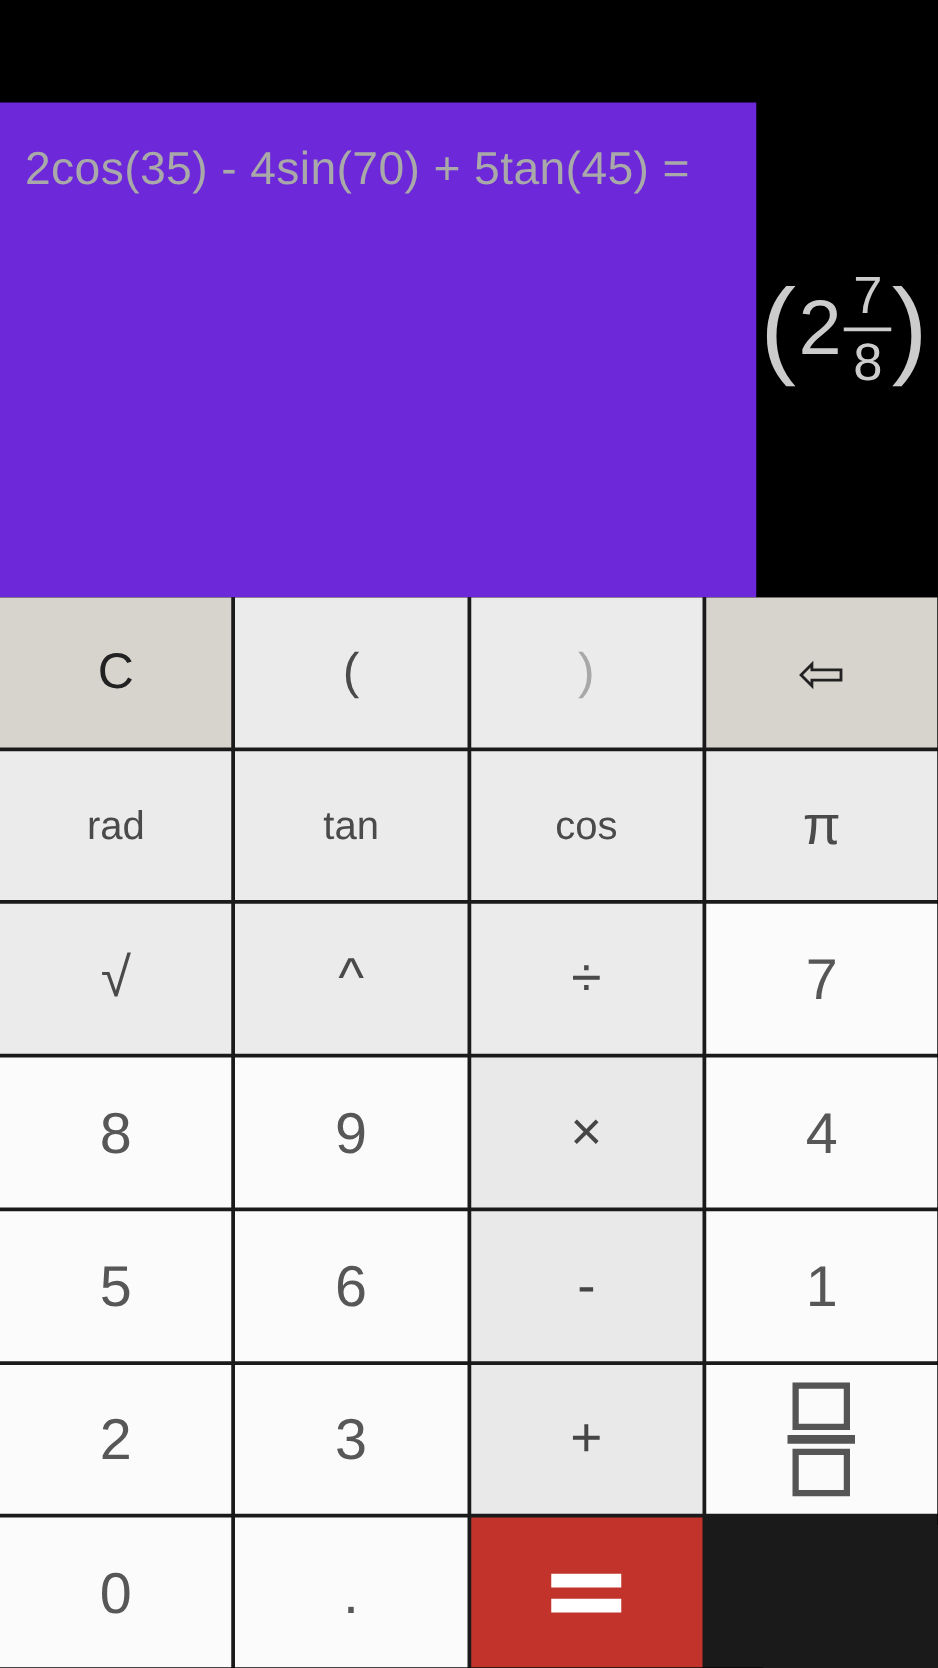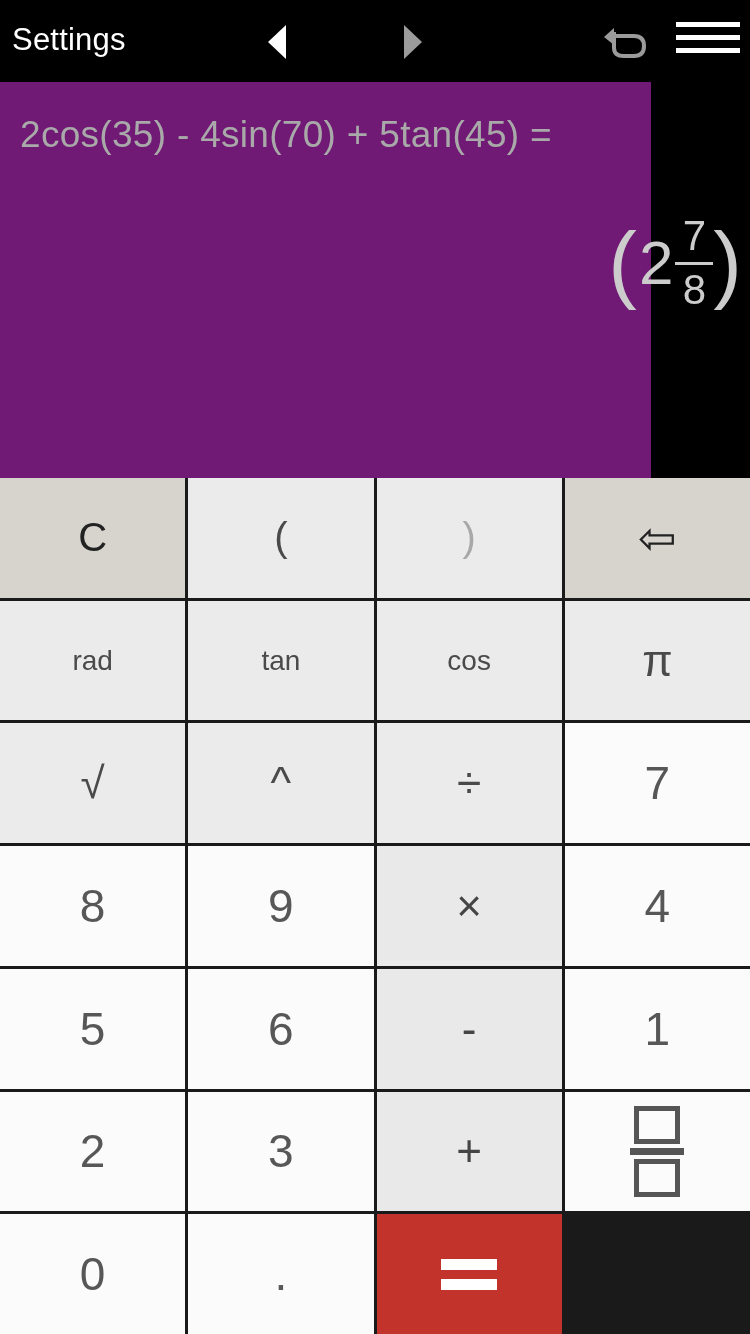--- a/index.html
+++ b/index.html
@@ -40,22 +40,22 @@
   .menu-btn {
     position:absolute; left:676px; top:22px; width:64px; height:38px;
   }
   .menu-bar {
     width:64px; height:5px; background:#ffffff; margin-bottom:8px;
   }
   .menu-bar:last-child { margin-bottom:0; }
 
   
   .display {
-    position:absolute; top:82px; left:0; width:651px; height:396px;
-    background:#701a75;
+    position:absolute; top:82px; left:0; width:605px; height:396px;
+    background:#6d28d9;
   }
   .expression {
     position:absolute; left:20px; top:32px;
     color:#a9a9a9; font-size:37px; letter-spacing:0.3px;
     white-space:nowrap;
   }
   .result-row {
     position:absolute; left:0; top:120px; width:750px; height:130px;
   }
   .result-main {
@@ -94,64 +94,41 @@
     user-select:none;
     overflow:hidden;
   }
   .key.func      { background:#d6d4cc; color:#222222; }
   .key.light     { background:#ebebeb; color:#4a4a4a; }
   .key.digit     { background:#fbfbfb; color:#575757; font-size:46px; }
   .key.op        { background:#e9e9e9; color:#454545; font-size:44px; }
   .key.equals    { background:#c2332b; }
   .key.dim       { color:#a8a8a8; }
   .key.sym       { font-size:44px; }
-  .key.trig      { font-size:28px;text-align:center; }
+  .key.trig      { font-size:32px;text-align:center; }
 
   .backspace-arrow { font-size:46px; color:#222222; line-height:1; }
 
   .eq-sign { display:flex; flex-direction:column; gap:9px; }
   .eq-sign span { display:block; width:56px; height:11px; background:#ffffff; }
 
   .frac-icon { display:flex; flex-direction:column; align-items:center; }
   .frac-icon .box {
     width:46px; height:38px; border:5px solid #555555; background:transparent;
   }
   .frac-icon .mid {
     width:54px; height:7px; background:#555555; margin:4px 0;
   }
   .dot-key { font-size:46px; line-height:0.4; }
 </style>
 </head>
 <body>
 
 <div id="app">
 
-  <div class="header">
-    <div class="settings-label">Settings</div>
-
-    <div class="nav-prev">
-      <div class="tri tri-left"></div>
-    </div>
-    <div class="nav-next">
-      <div class="tri tri-right"></div>
-    </div>
-
-    <div class="undo-btn">
-      <svg width="56" height="48" viewBox="0 0 56 48">
-        <path d="M14 14 L14 30 Q14 38 24 38 L34 38 Q44 38 44 28 Q44 18 34 18 L14 18" fill="none" stroke="#9b9b9b" stroke-width="4"></path>
-        <polygon points="14,10 4,19 14,27" fill="#9b9b9b"></polygon>
-      </svg>
-    </div>
-
-    <div class="menu-btn">
-      <div class="menu-bar"></div>
-      <div class="menu-bar"></div>
-      <div class="menu-bar"></div>
-    </div>
-  </div>
 
   <div class="display">
     <div class="expression">2cos(35) - 4sin(70) + 5tan(45) =</div>
     <div class="result-row">
       <div class="result-fraction">
         <span class="paren">(</span>
         <span class="whole">2</span>
         <span class="frac">
           <span class="num">7</span>
           <span class="bar"></span>

